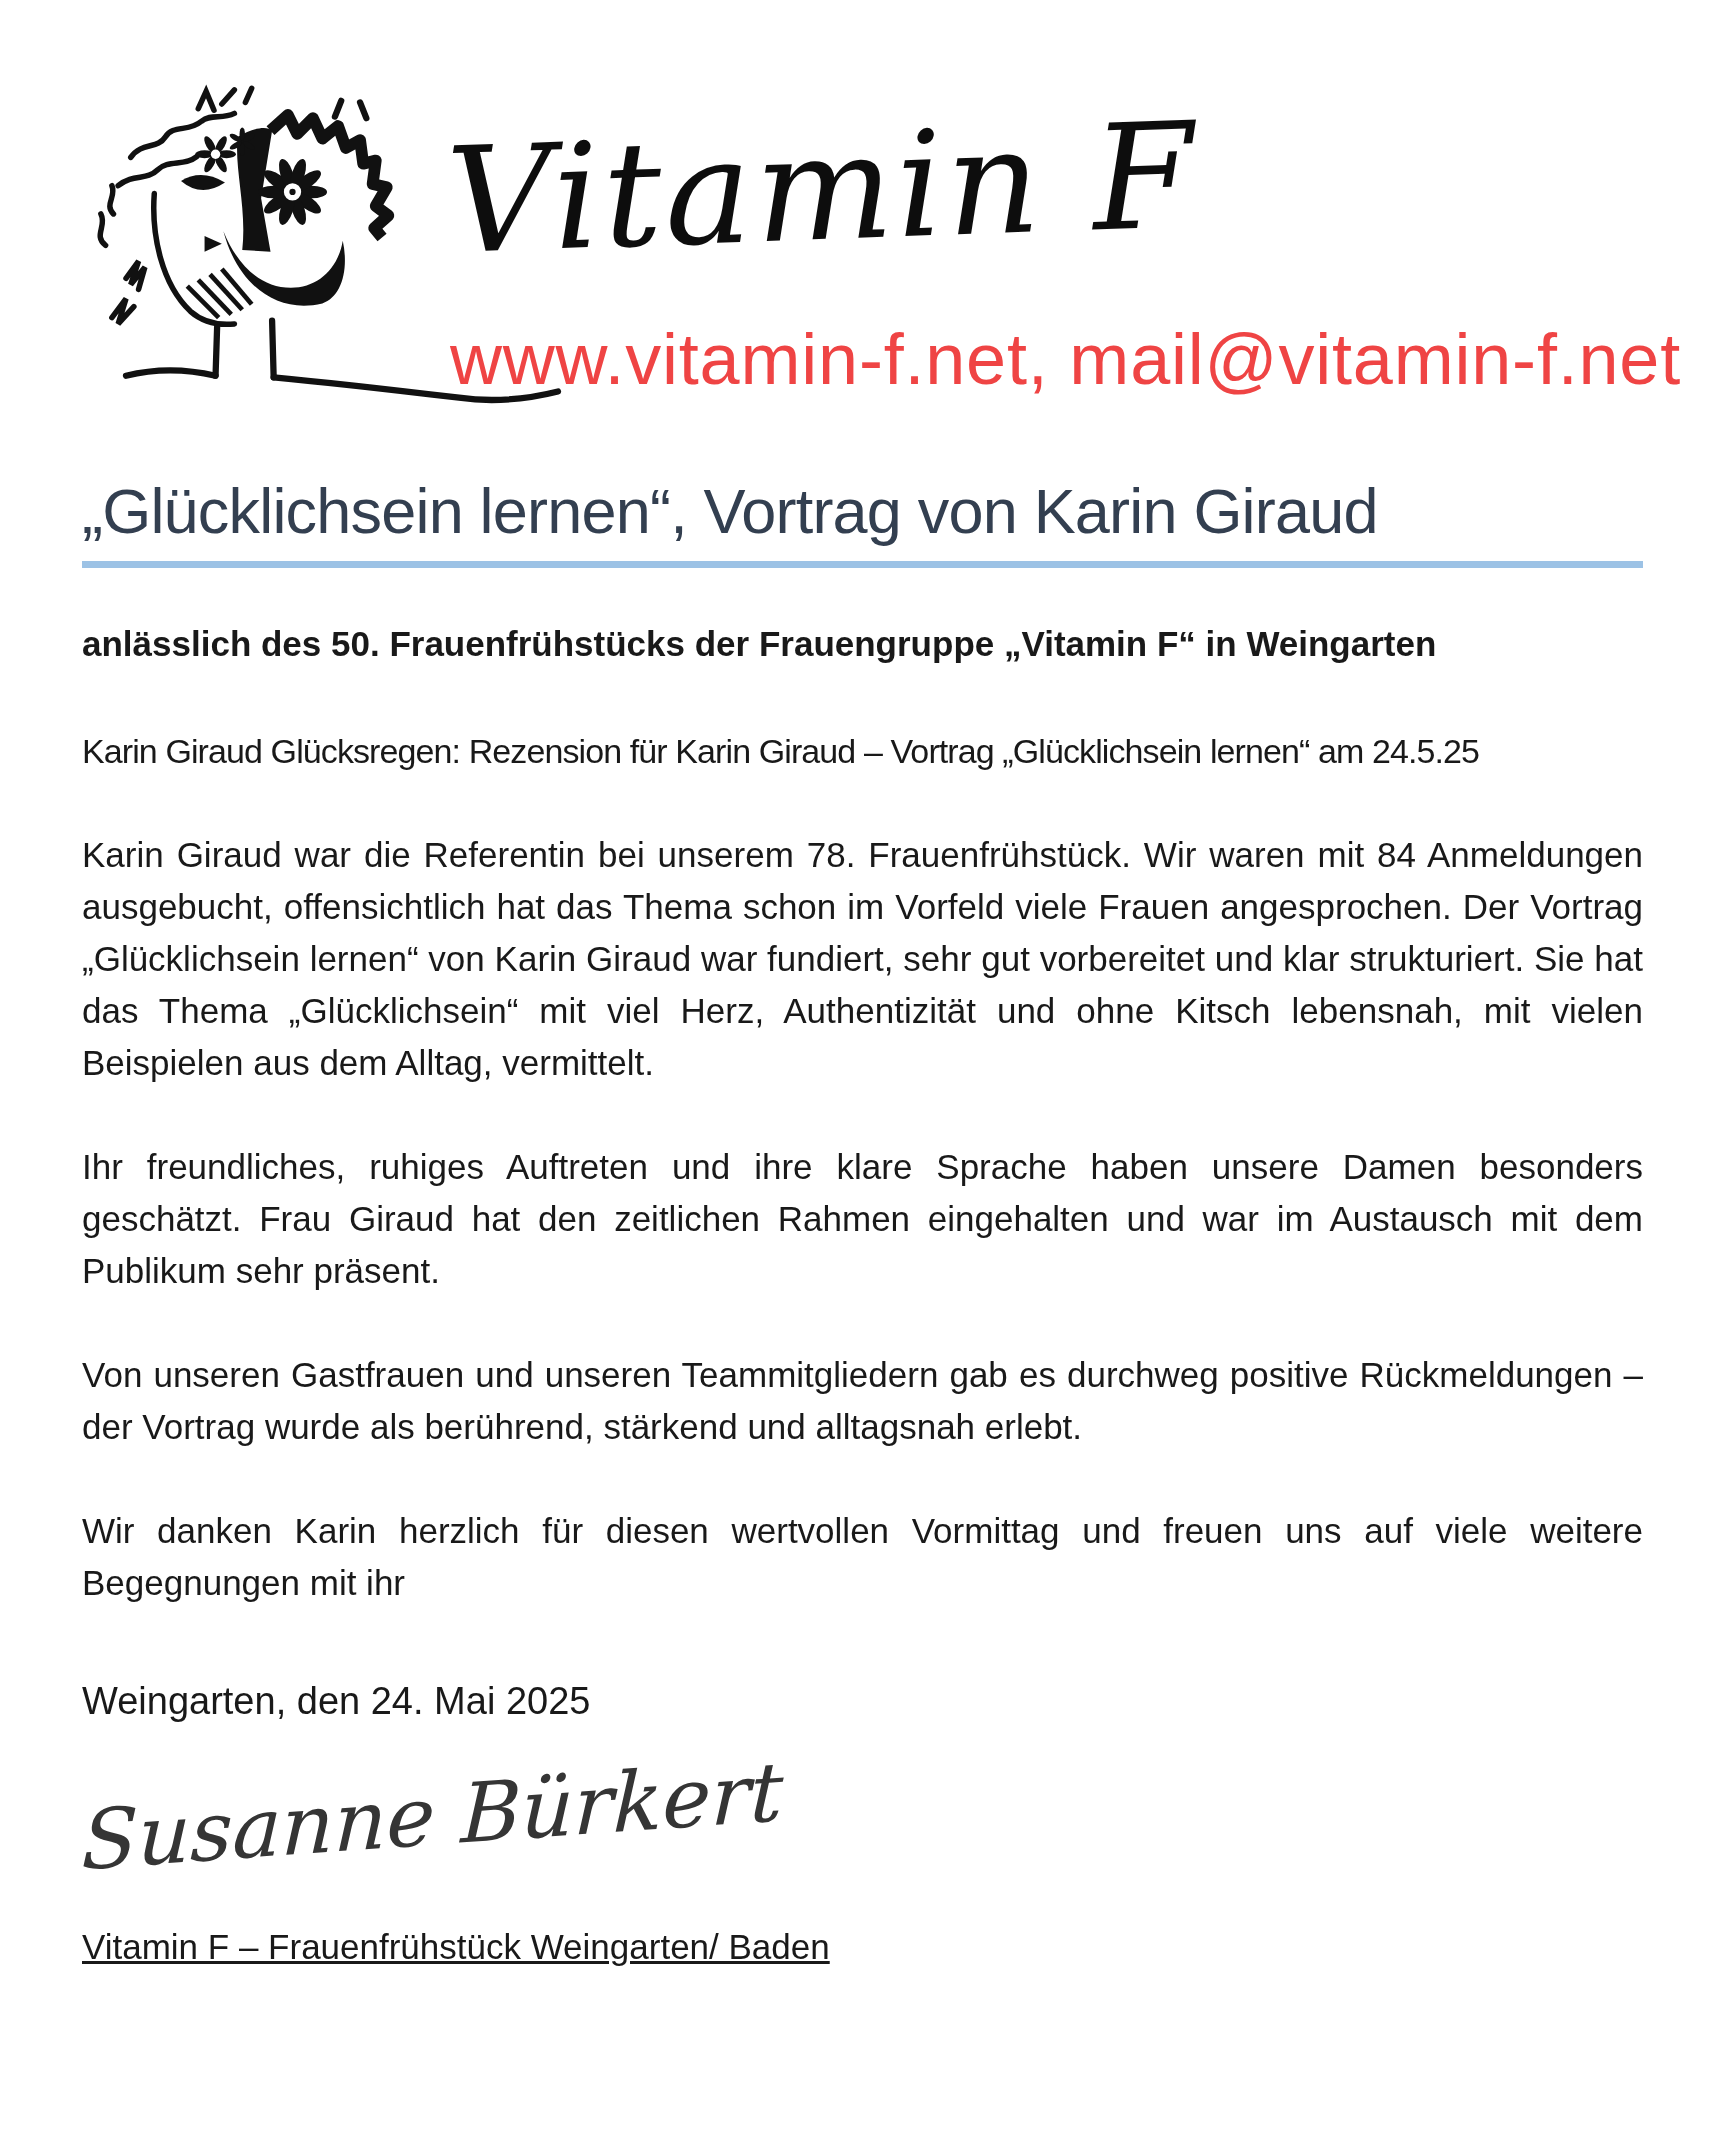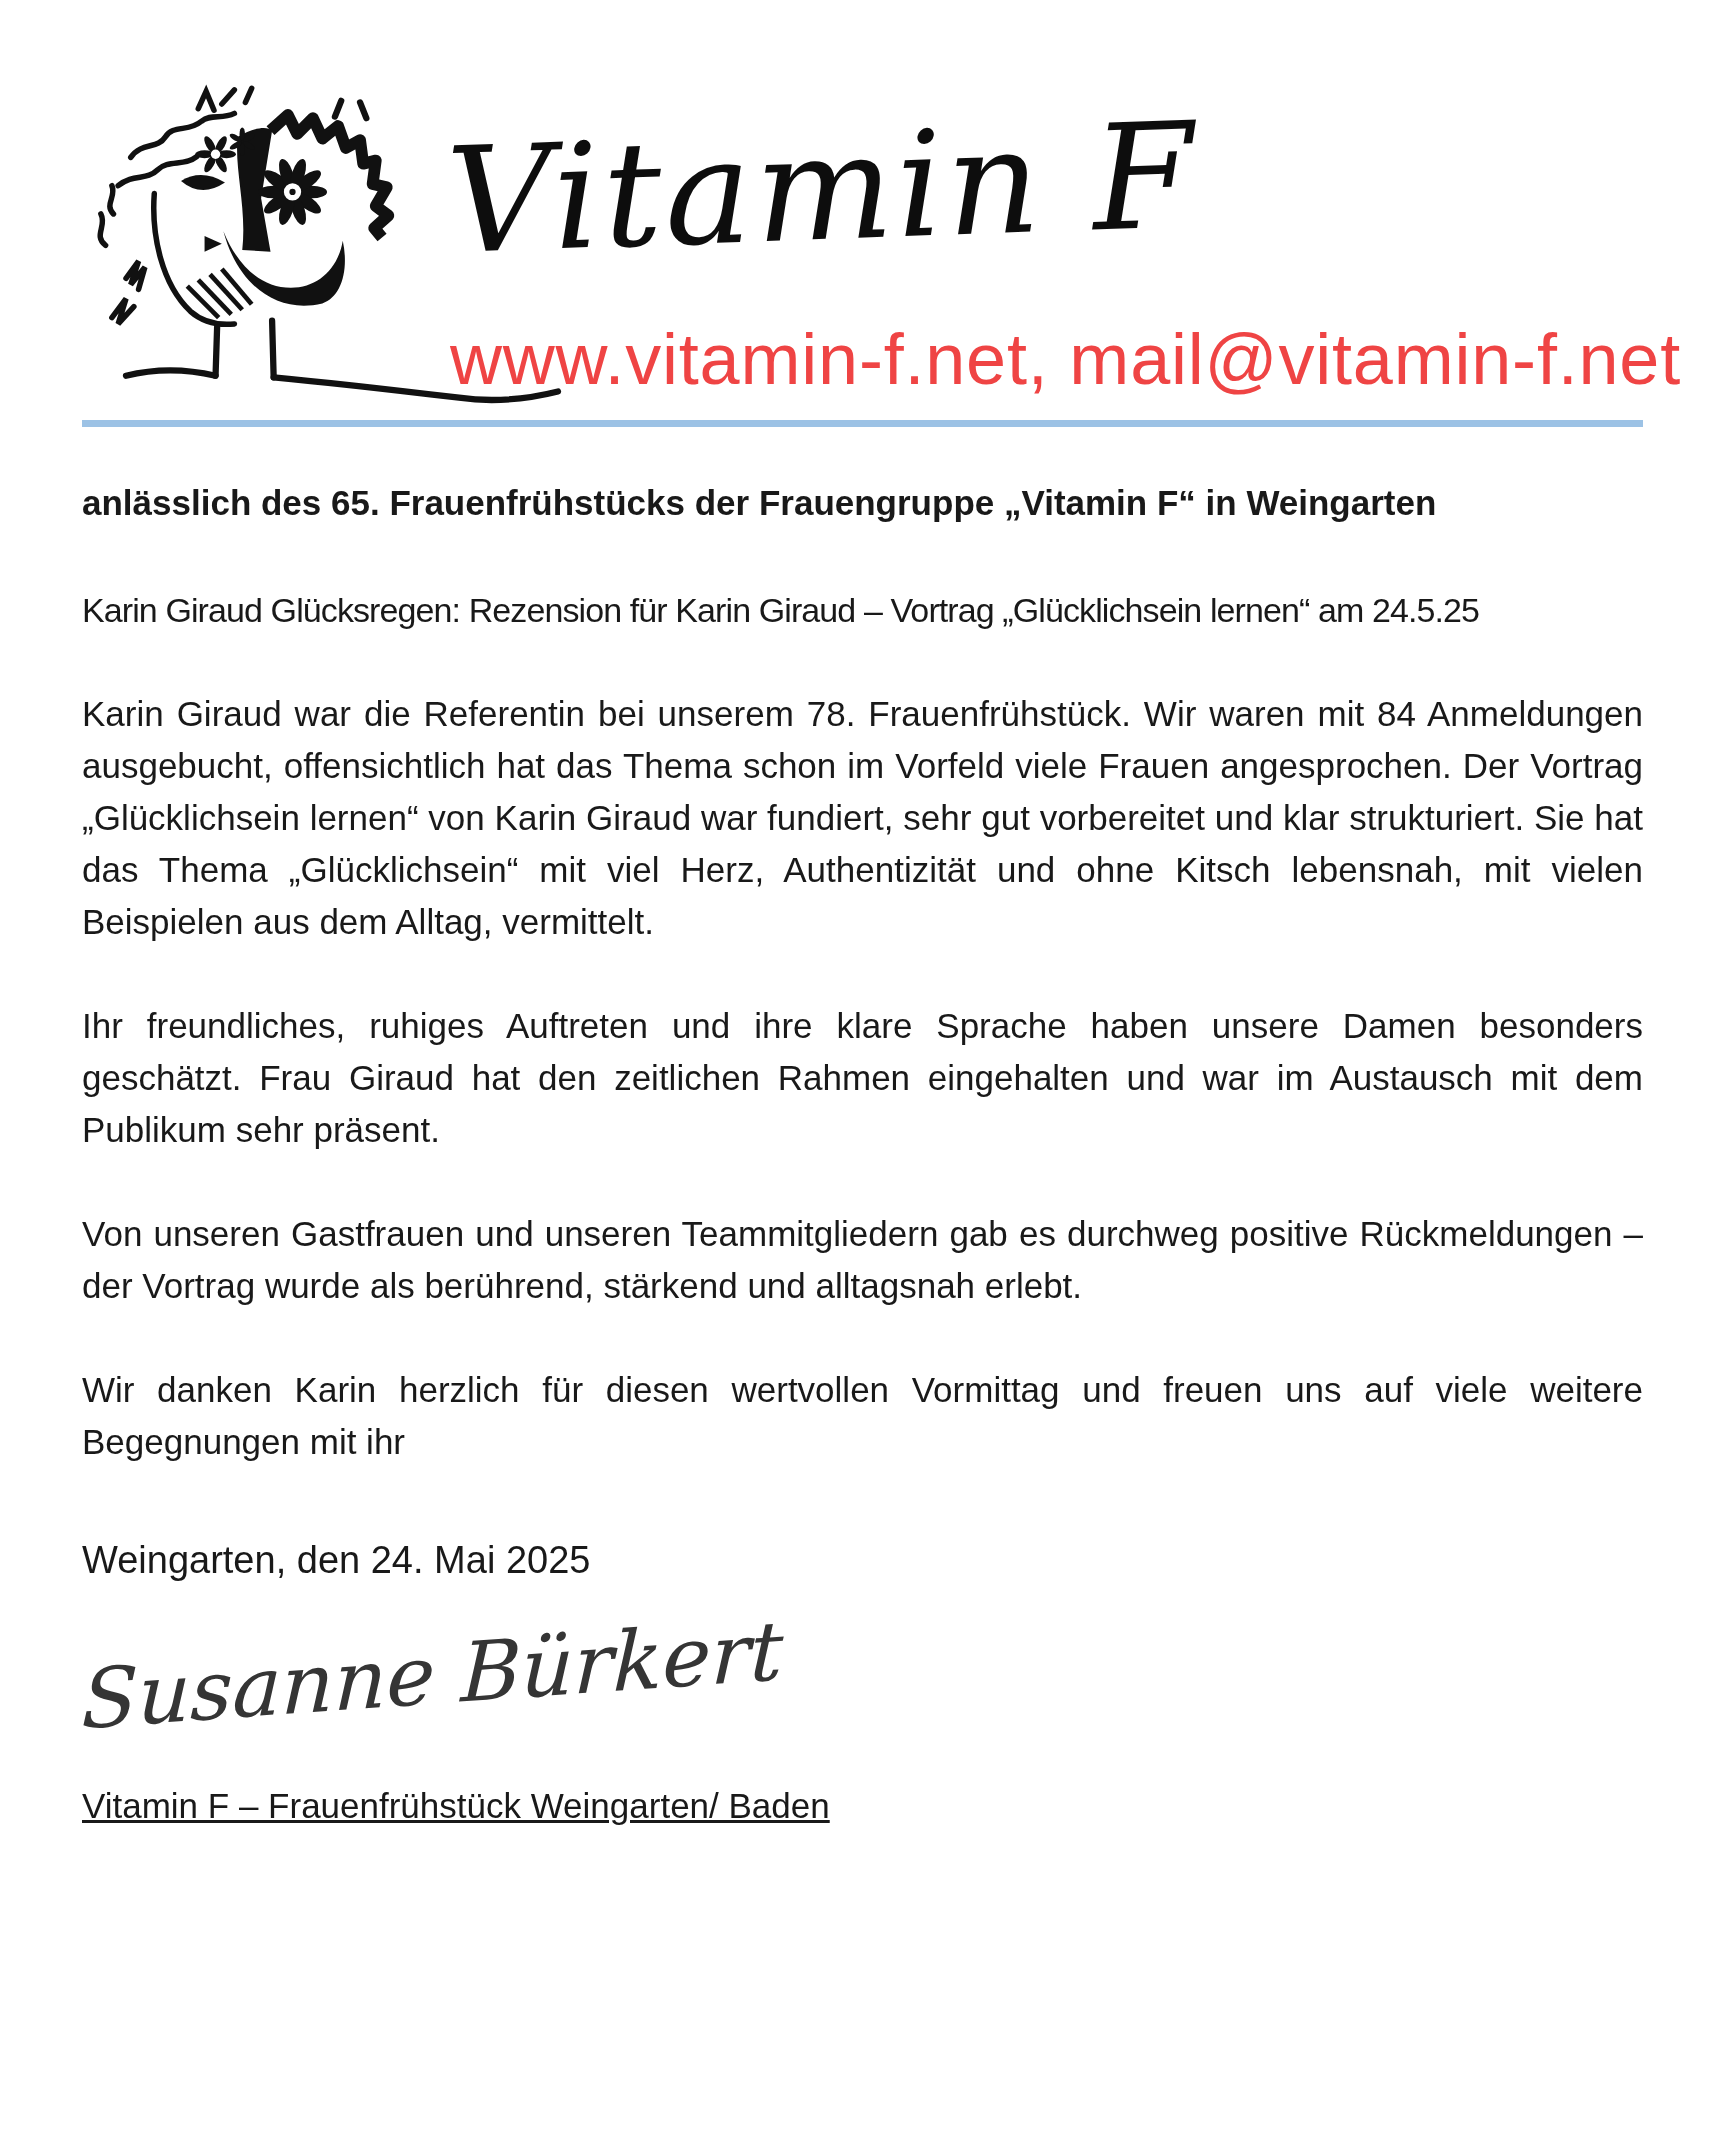--- a/index.html
+++ b/index.html
@@ -145,23 +145,24 @@
         <path d="M172,312 L170,374"></path>
         <path d="M242,304 L244,376"></path>
         <path d="M56,374 C96,364 136,366 170,374"></path>
         <path d="M244,376 C330,384 430,396 480,402 C522,408 566,404 606,394"></path>
       </g>
     </svg>
     <div class="script-title">Vitamin F</div>
     <div class="contact-line">www.vitamin-f.net, mail@vitamin-f.net</div>
   </header>
 
+  <h1 class="title">„Glücklichsein lernen“, Vortrag von Karin Giraud</h1>
   <div class="title-rule"></div>
 
-  <p class="bold-line">anlässlich des 65. Frauenfrühstücks der Frauengruppe „Vitamin F“ in Weingarten</p>
+  <p class="bold-line">anlässlich des 50. Frauenfrühstücks der Frauengruppe „Vitamin F“ in Weingarten</p>
   <p class="review-line">Karin Giraud Glücksregen: Rezension für Karin Giraud – Vortrag „Glücklichsein lernen“ am 24.5.25</p>
 
   <p class="body-par">Karin Giraud war die Referentin bei unserem 78. Frauenfrühstück. Wir waren mit 84 Anmeldungen ausgebucht, offensichtlich hat das Thema schon im Vorfeld viele Frauen angesprochen. Der Vortrag „Glücklichsein lernen“ von Karin Giraud war fundiert, sehr gut vorbereitet und klar strukturiert. Sie hat das Thema „Glücklichsein“ mit viel Herz, Authentizität und ohne Kitsch lebensnah, mit vielen Beispielen aus dem Alltag, vermittelt.</p>
   <p class="body-par">Ihr freundliches, ruhiges Auftreten und ihre klare Sprache haben unsere Damen besonders geschätzt. Frau Giraud hat den zeitlichen Rahmen eingehalten und war im Austausch mit dem Publikum sehr präsent.</p>
   <p class="body-par">Von unseren Gastfrauen und unseren Teammitgliedern gab es durchweg positive Rückmeldungen – der Vortrag wurde als berührend, stärkend und alltagsnah erlebt.</p>
   <p class="body-par">Wir danken Karin herzlich für diesen wertvollen Vormittag und freuen uns auf viele weitere Begegnungen mit ihr</p>
 
   <p class="date-line">Weingarten, den 24. Mai 2025</p>
 
   <div class="signature">Susanne Bürkert</div>

